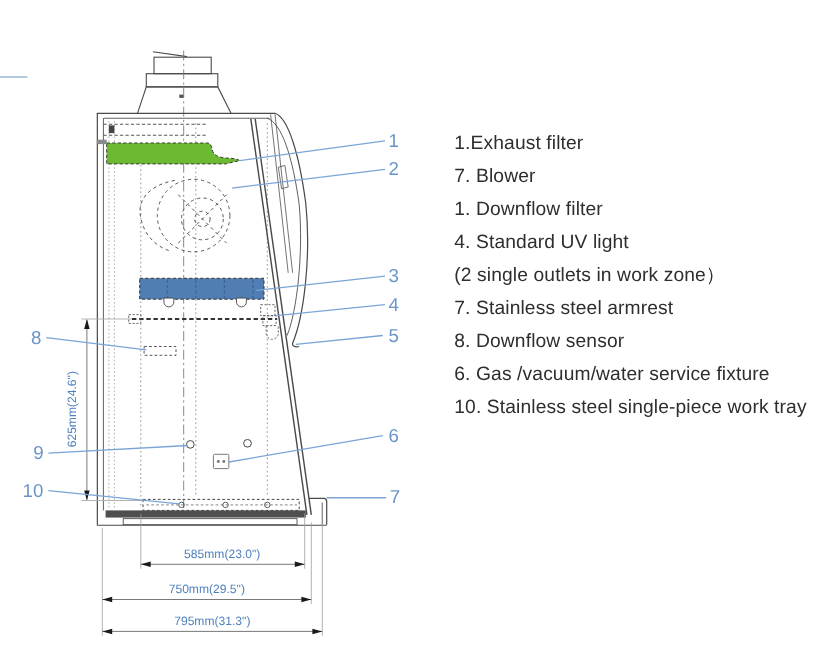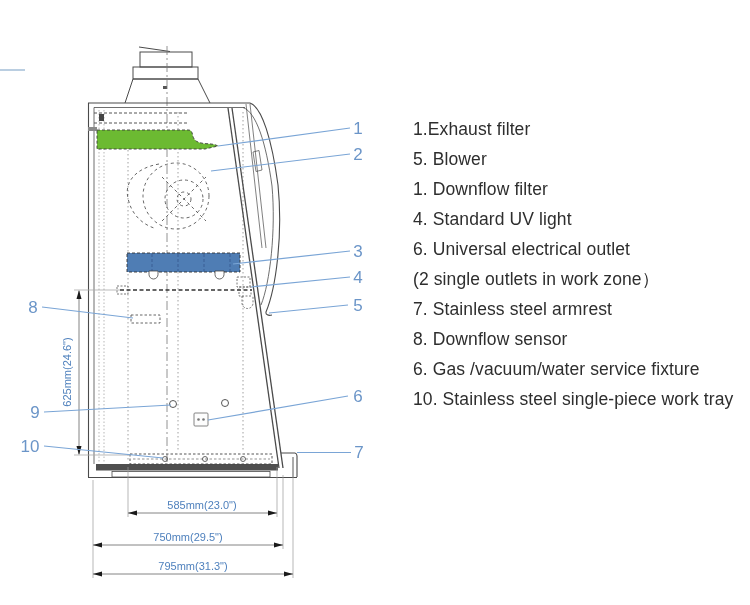--- a/index.html
+++ b/index.html
@@ -186,24 +186,23 @@
   <span class="callout-num" style="left:35px;  top:412px;">9</span>
   <span class="callout-num" style="left:30px;  top:446px;">10</span>
 
   <div class="dim-label" style="left:202px; top:505px;">585mm(23.0")</div>
   <div class="dim-label" style="left:188px; top:537px;">750mm(29.5")</div>
   <div class="dim-label" style="left:193px; top:566px;">795mm(31.3")</div>
   <div class="dim-label vertical" style="left:67px; top:372px;">625mm(24.6")</div>
 
   <div class="legend">
     <div class="legend-line">1.Exhaust filter</div>
-    <div class="legend-line">5. Blower</div>
+    <div class="legend-line">7. Blower</div>
     <div class="legend-line">1. Downflow filter</div>
     <div class="legend-line">4. Standard UV light</div>
-    <div class="legend-line">6. Universal electrical outlet</div>
     <div class="legend-line">(2 single outlets in work zone）</div>
     <div class="legend-line">7. Stainless steel armrest</div>
     <div class="legend-line">8. Downflow sensor</div>
     <div class="legend-line">6. Gas /vacuum/water service fixture</div>
     <div class="legend-line">10. Stainless steel single-piece work tray</div>
   </div>
 
 </div>
 
 </body></html>

